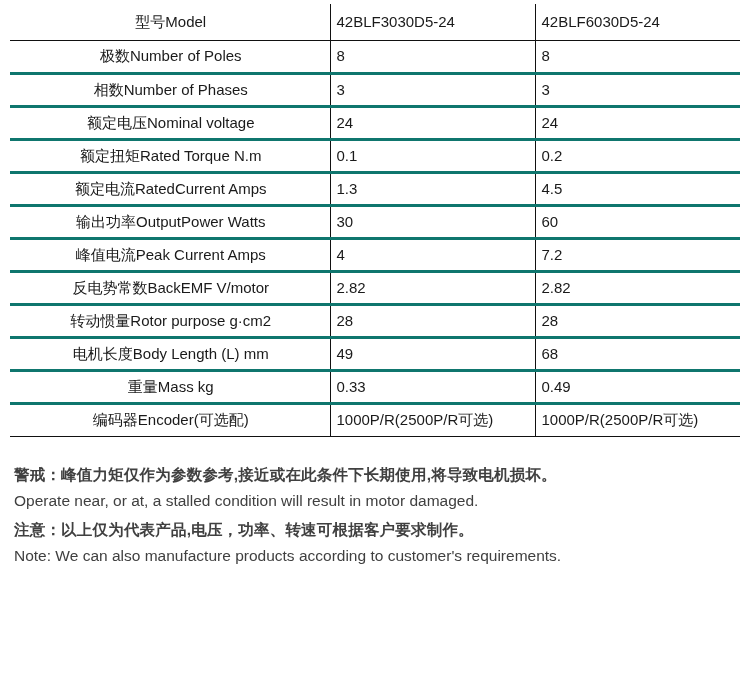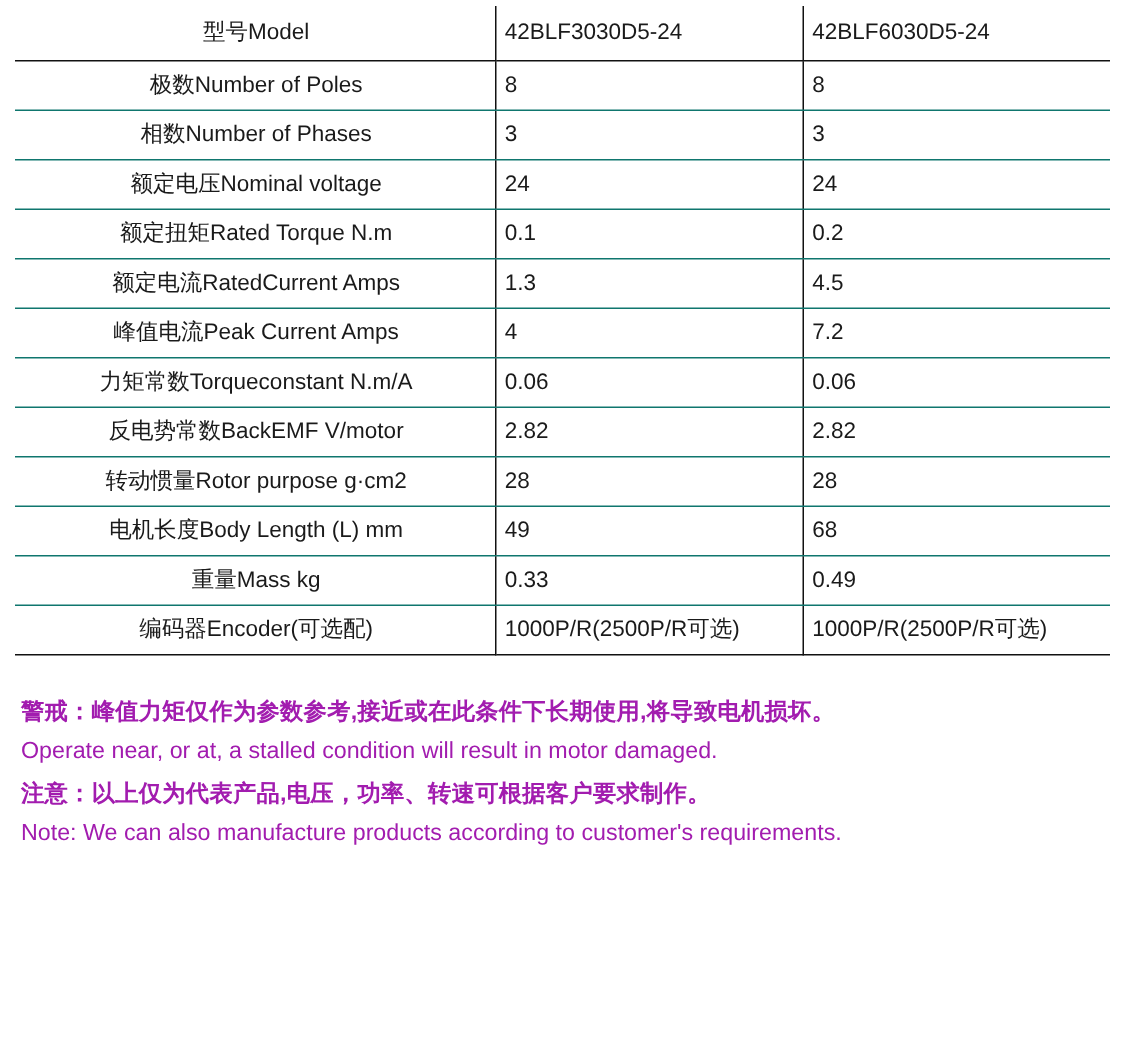--- a/index.html
+++ b/index.html
@@ -23,21 +23,21 @@
   }
   table.spec {
     width: 730px;
     border-collapse: collapse;
     table-layout: fixed;
     margin-top: 4px;
   }
   table.spec col.c-label { width: 320px; }
   table.spec col.c-val   { width: 205px; }
   table.spec td {
-    border-bottom: 1px solid #0f766e;
+    border-bottom: 3px solid #0f766e;
     font-size: 15px;
     height: 33px;
     padding: 0 6px;
     box-sizing: border-box;
     vertical-align: middle;
     line-height: 1.15;
   }
   table.spec tr.header-row td {
     border-bottom: 1px solid #111111;
   }
@@ -59,21 +59,21 @@
     height: 36px;
   }
   .notes {
     margin-top: 26px;
     padding-left: 4px;
   }
   .notes p {
     margin: 0 0 2px 0;
     font-size: 15.5px;
     line-height: 1.55;
-    color: #a21caf;
+    color: #404040;
   }
   .notes p.cn {
     font-weight: bold;
     letter-spacing: 0.2px;
   }
   .notes p.en {
     font-weight: normal;
   }
   .notes .gap {
     height: 3px;
@@ -116,28 +116,28 @@
         <td class="label">额定扭矩Rated Torque N.m</td>
         <td class="val sep">0.1</td>
         <td class="val">0.2</td>
       </tr>
       <tr>
         <td class="label">额定电流RatedCurrent Amps</td>
         <td class="val sep">1.3</td>
         <td class="val">4.5</td>
       </tr>
       <tr>
+        <td class="label">输出功率OutputPower Watts</td>
+        <td class="val sep">30</td>
+        <td class="val">60</td>
+      </tr>
+      <tr>
         <td class="label">峰值电流Peak Current Amps</td>
         <td class="val sep">4</td>
         <td class="val">7.2</td>
-      </tr>
-      <tr>
-        <td class="label">力矩常数Torqueconstant N.m/A</td>
-        <td class="val sep">0.06</td>
-        <td class="val">0.06</td>
       </tr>
       <tr>
         <td class="label">反电势常数BackEMF V/motor</td>
         <td class="val sep">2.82</td>
         <td class="val">2.82</td>
       </tr>
       <tr>
         <td class="label">转动惯量Rotor purpose g·cm2</td>
         <td class="val sep">28</td>
         <td class="val">28</td>

